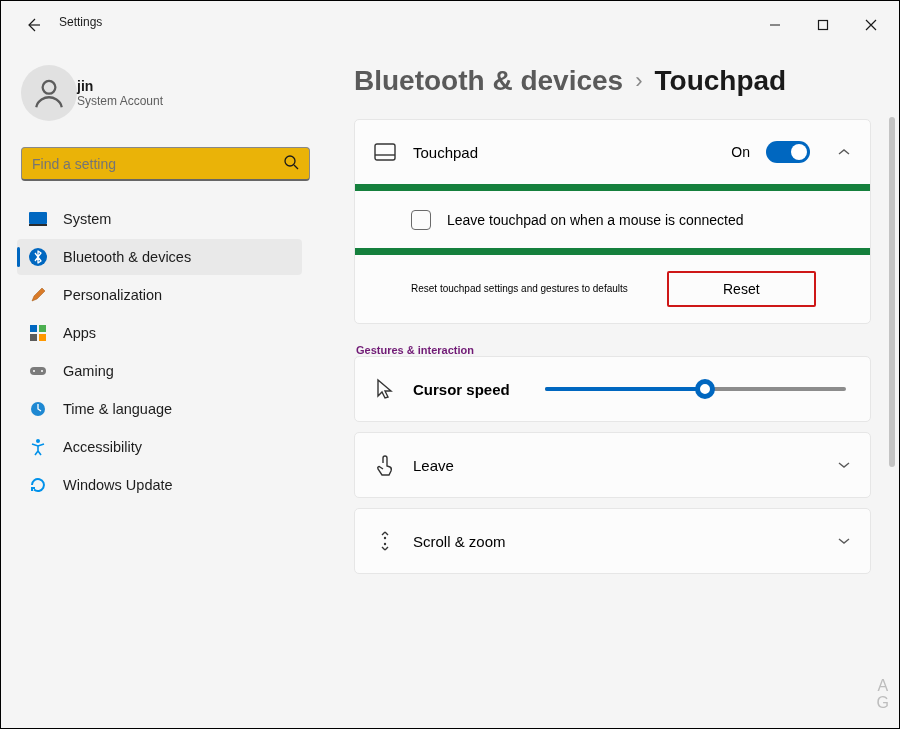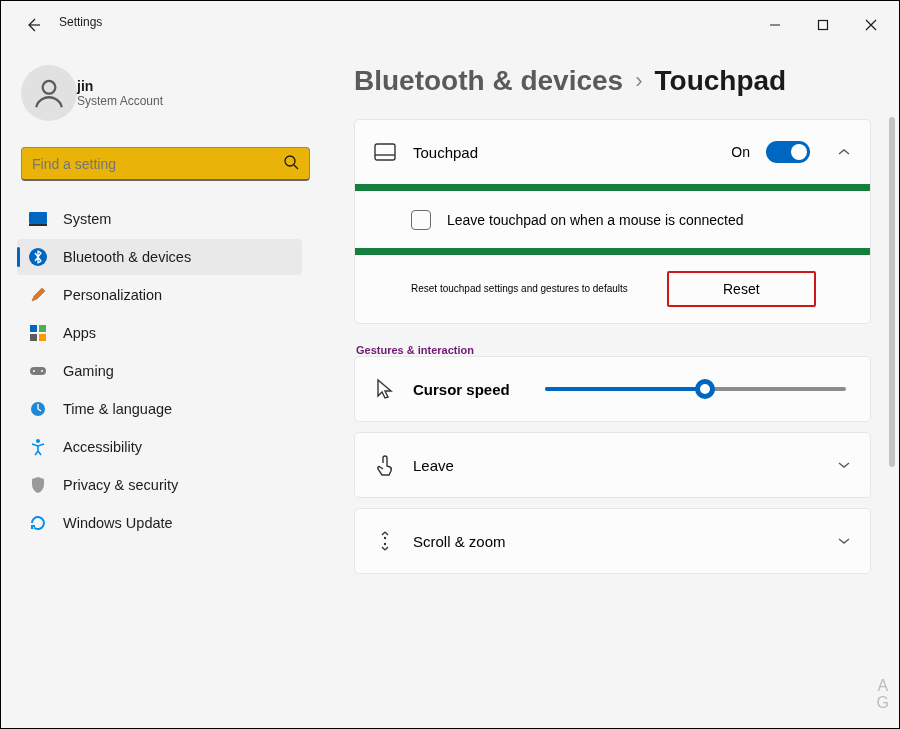--- a/index.html
+++ b/index.html
@@ -181,28 +181,20 @@
         <span class="nav-icon">
             <svg width="18" height="18" viewBox="0 0 18 18">
               <circle cx="9" cy="3" r="2" fill="#0091ea"></circle>
               <path d="M3 6l6 2 6-2M9 8v5l-3 4M9 13l3 4" stroke="#0091ea" stroke-width="1.6" fill="none"></path>
             </svg>
           </span>
         <span>Accessibility</span>
       </div>
       <div class="nav-item">
         <span class="nav-icon">
-            <svg width="16" height="18" viewBox="0 0 16 18">
-              <path d="M8 1l6 2v5c0 5-3 8-6 9-3-1-6-4-6-9V3l6-2z" fill="#9a9a9a"></path>
-            </svg>
-          </span>
-        <span>Privacy &amp; security</span>
-      </div>
-      <div class="nav-item">
-        <span class="nav-icon">
             <svg width="18" height="18" viewBox="0 0 18 18">
               <path d="M3 9a6 6 0 1 1 2 4.5" stroke="#0091ea" stroke-width="2" fill="none"></path>
               <path d="M3 15v-3h3" stroke="#0091ea" stroke-width="2" fill="none"></path>
             </svg>
           </span>
         <span>Windows Update</span>
       </div>
     </div>
   </div>
 

